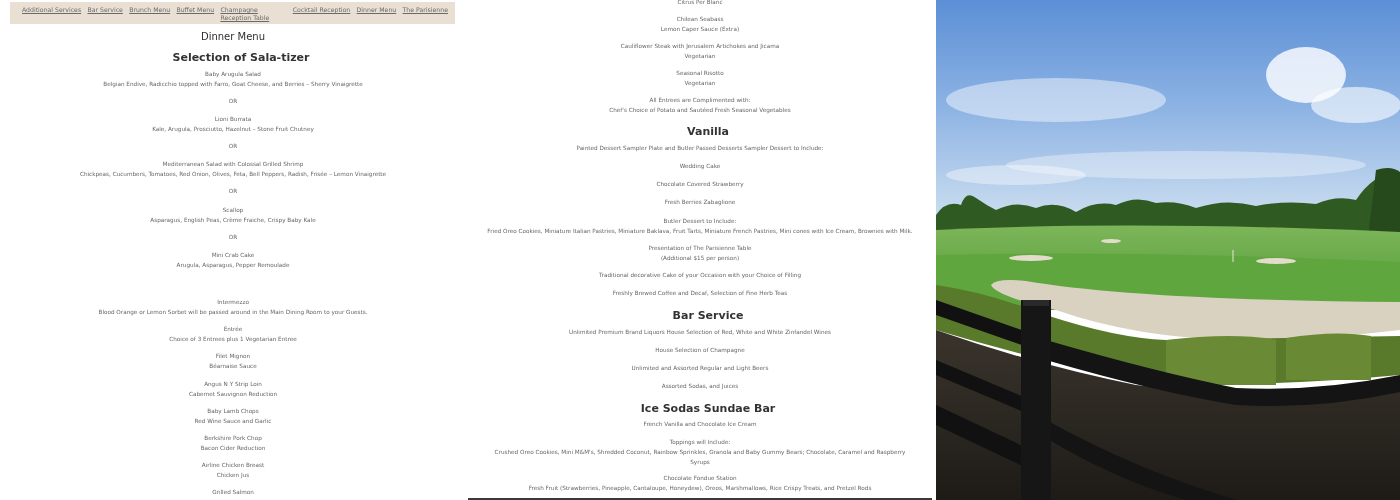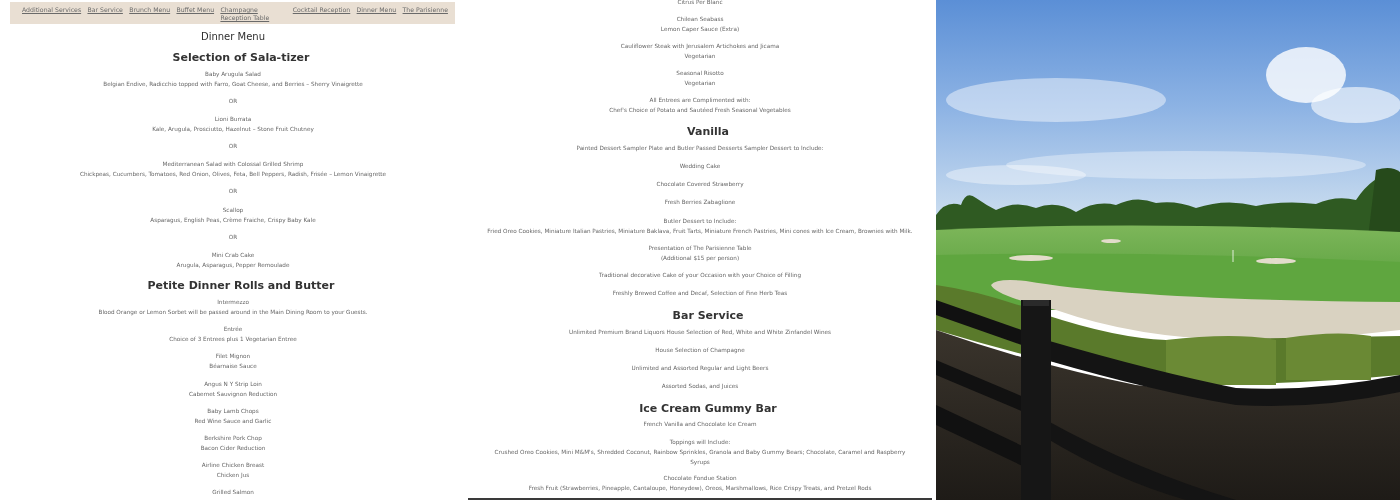--- a/index.html
+++ b/index.html
@@ -92,21 +92,20 @@
       <div class="t">Scallop</div>
       <div class="t">Asparagus, English Peas, Crème Fraiche, Crispy Baby Kale</div>
     </div>
     <div class="blk or" style="top:234px;">OR</div>
 
     <div class="blk" style="top:251px;">
       <div class="t">Mini Crab Cake</div>
       <div class="t">Arugula, Asparagus, Pepper Remoulade</div>
     </div>
 
-    <div class="blk h2" style="top:279px;">Petite Dinner Rolls and Butter</div>
 
     <div class="blk" style="top:298px;">
       <div class="t">Intermezzo</div>
       <div class="t">Blood Orange or Lemon Sorbet will be passed around in the Main Dining Room to your Guests.</div>
     </div>
 
     <div class="blk" style="top:325px;">
       <div class="t">Entrée</div>
       <div class="t">Choice of 3 Entrees plus 1 Vegetarian Entree</div>
     </div>
@@ -199,21 +198,21 @@
     <div class="blk" style="top:346px;">
       <div class="t">House Selection of Champagne</div>
     </div>
     <div class="blk" style="top:364px;">
       <div class="t">Unlimited and Assorted Regular and Light Beers</div>
     </div>
     <div class="blk" style="top:382px;">
       <div class="t">Assorted Sodas, and Juices</div>
     </div>
 
-    <div class="blk h2" style="top:402px;">Ice Cream Gummy Bar</div>
+    <div class="blk h2" style="top:402px;">Ice Sodas Sundae Bar</div>
 
     <div class="blk" style="top:420px;">
       <div class="t">French Vanilla and Chocolate Ice Cream</div>
     </div>
 
     <div class="blk" style="top:438px;">
       <div class="t">Toppings will Include:</div>
       <div class="t">Crushed Oreo Cookies, Mini M&amp;M's, Shredded Coconut, Rainbow Sprinkles, Granola and Baby Gummy Bears; Chocolate, Caramel and Raspberry</div>
       <div class="t">Syrups</div>
     </div>

